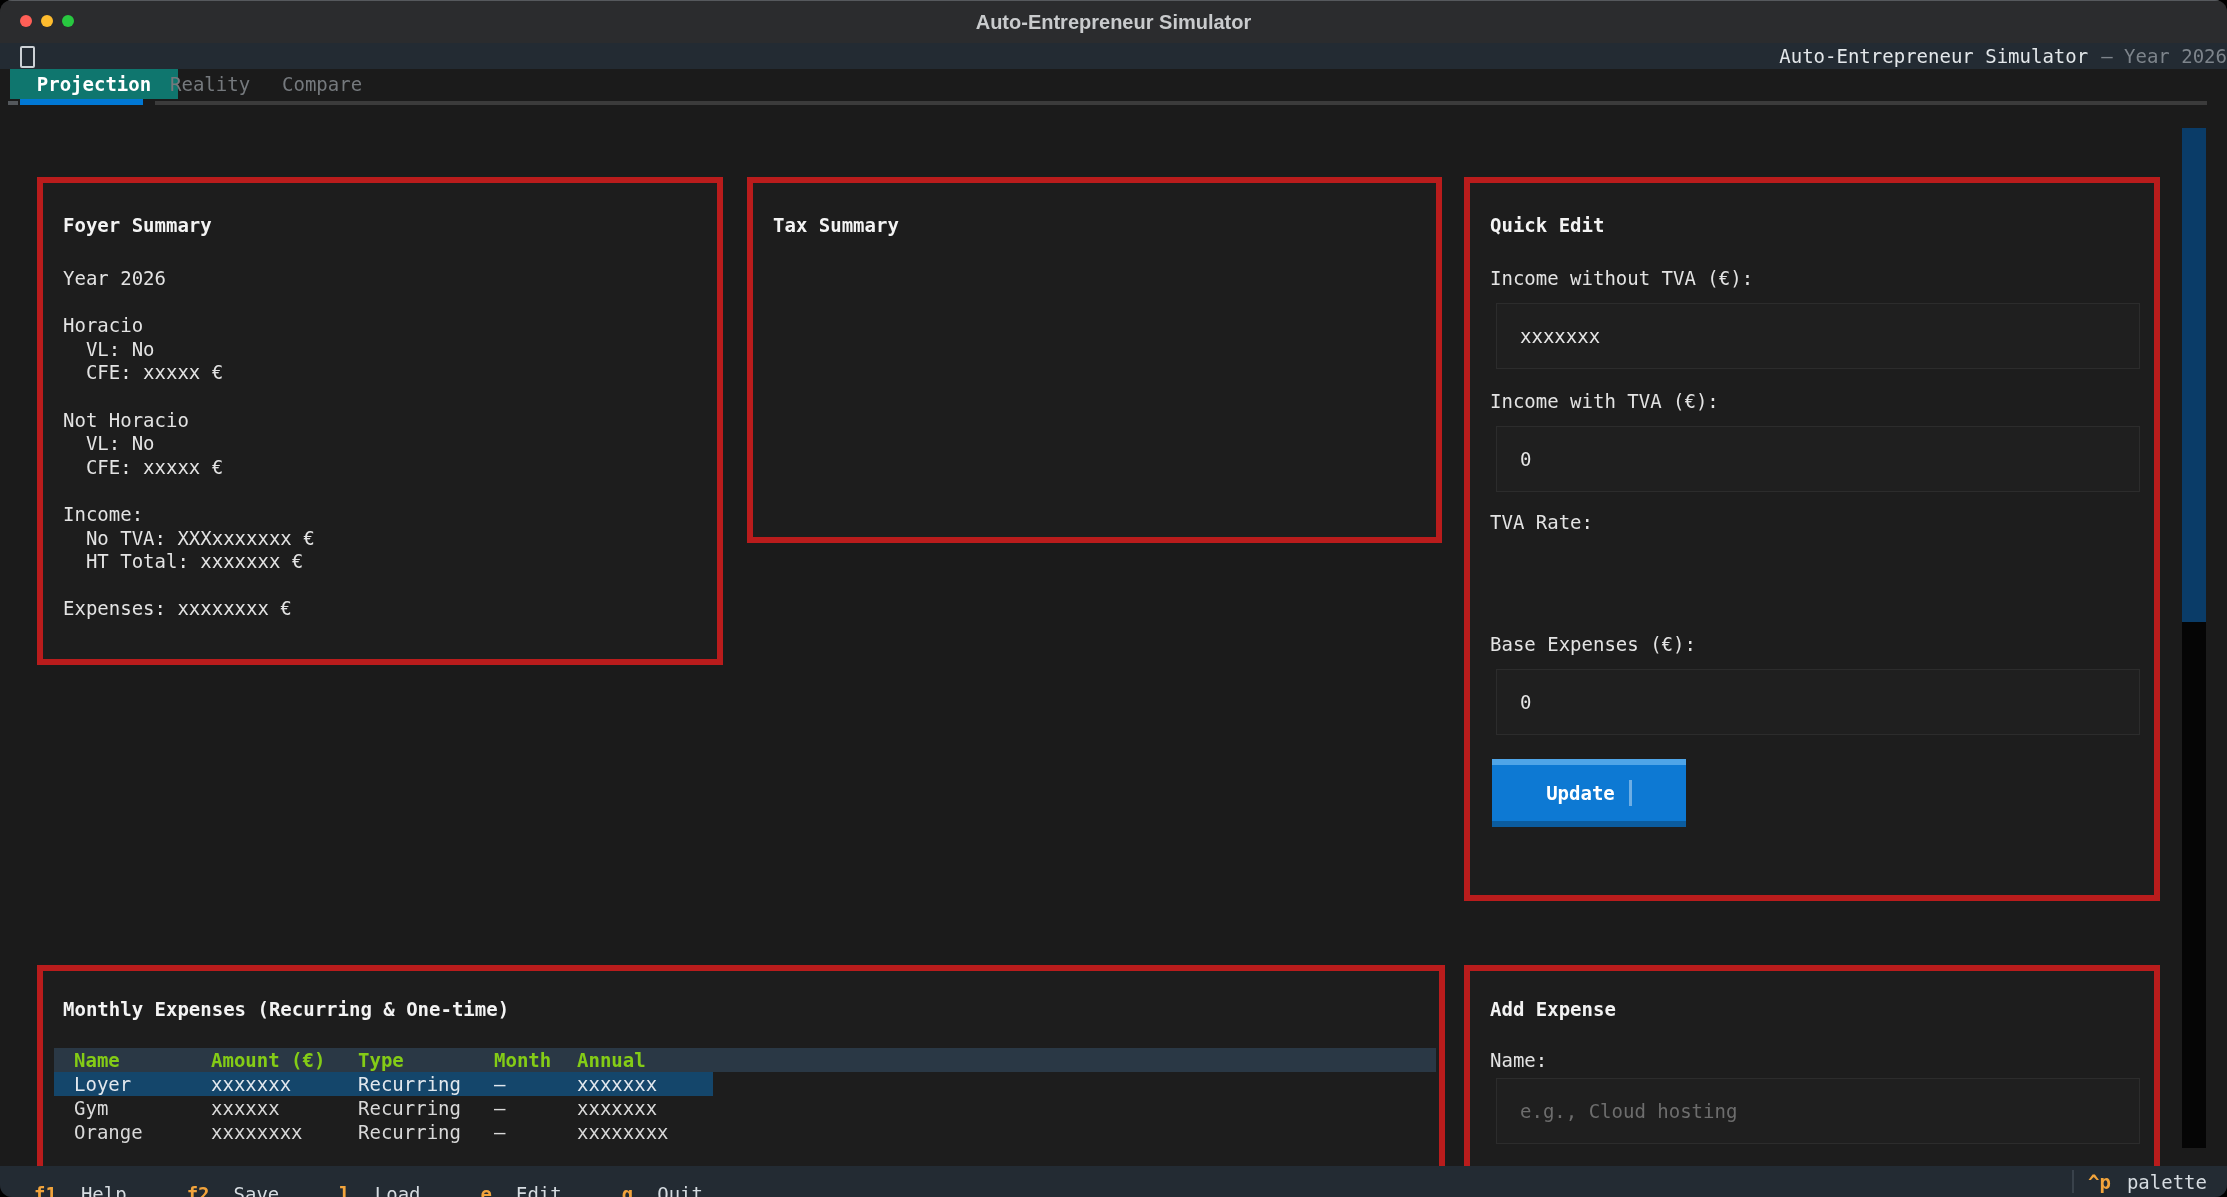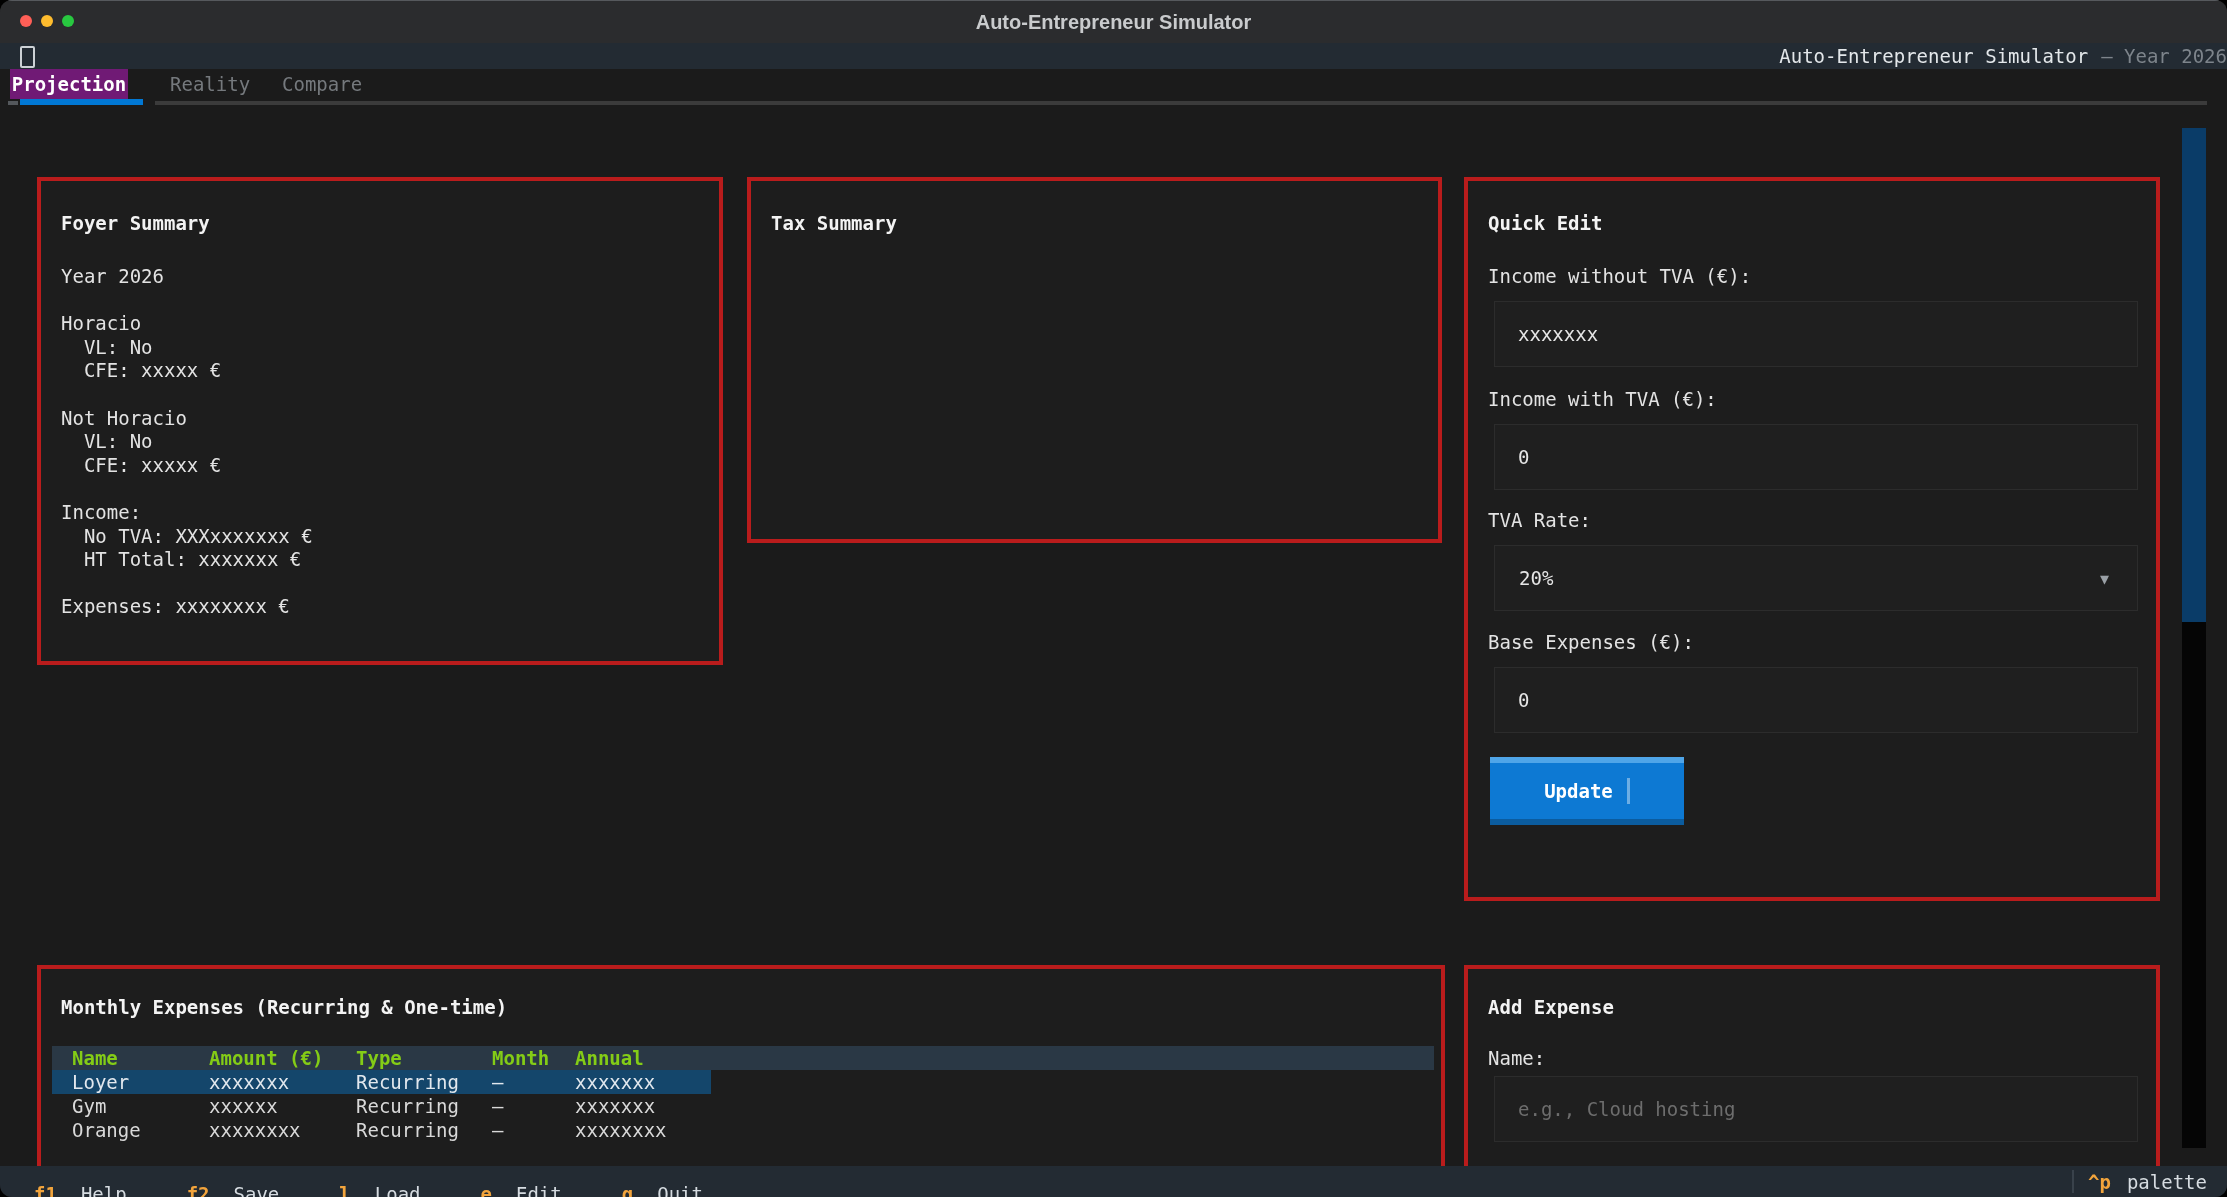--- a/index.html
+++ b/index.html
@@ -25,29 +25,29 @@
   .app-header{position:absolute;top:43px;left:0;width:100%;height:26px;background:#232b33;z-index:9;}
   .term-icon{position:absolute;left:20px;top:3px;width:11px;height:18px;
     border:2px solid #ccd1d5;border-radius:2px;}
   .app-header-title{position:absolute;left:0;top:0;width:100%;height:26px;line-height:27px;
     text-align:right;font-size:19px;color:#e3e7ea;}
   .app-header-title .sub{color:#7d848b;margin-left:13px;}
 
   
   .tabs{position:absolute;top:69px;left:0;width:100%;height:30px;}
   .tab{position:absolute;top:0;height:30px;line-height:31px;font-size:19px;color:#75797d;cursor:default;}
-  .tab.active{left:10px;width:118px;background:#701a75;color:#ffffff;font-weight:bold;text-align:center;}
+  .tab.active{left:10px;width:168px;background:#0f766e;color:#ffffff;font-weight:bold;text-align:center;}
   .tab.t1{left:170px;}
   .tab.t2{left:282px;}
   .u-dash{position:absolute;left:8px;top:101px;width:10px;height:4px;background:#54585c;}
   .u-blue{position:absolute;left:20px;top:99px;width:123px;height:6px;background:#0178d4;}
   .u-line{position:absolute;left:155px;top:101px;width:2052px;height:4px;background:#3b3b3b;}
 
   
-  .panel{position:absolute;border:4px solid #b91c1c;background:#1d1d1d;box-sizing:border-box;}
+  .panel{position:absolute;border:6px solid #b91c1c;background:#1d1d1d;box-sizing:border-box;}
   .p-foyer{left:37px;top:177px;width:686px;height:488px;}
   .p-tax{left:747px;top:177px;width:695px;height:366px;}
   .p-quick{left:1464px;top:177px;width:696px;height:724px;}
   .p-monthly{left:37px;top:965px;width:1408px;height:218px;}
   .p-add{left:1464px;top:965px;width:696px;height:218px;}
   .panel-title{position:absolute;left:20px;top:31px;font-size:19px;font-weight:bold;color:#f3f3f3;white-space:nowrap;}
   .p-monthly .panel-title,.p-add .panel-title{top:27px;}
   .panel-body{position:absolute;left:20px;top:84px;margin:0;font-family:inherit;
     font-size:19px;line-height:23.6px;color:#e3e3e3;}
 
@@ -146,24 +146,20 @@
     <div class="q-box" style="top:120px">
       <input class="q-input" readonly="" value="xxxxxxx" style="">
     </div>
 
     <div class="q-label" style="top:207px">Income with TVA (€):</div>
     <div class="q-box" style="top:243px">
       <input class="q-input" readonly="" value="0" style="">
     </div>
 
     <div class="q-label" style="top:328px">TVA Rate:</div>
-    <div class="q-box q-select" style="top:364px">
-      <span>20%</span>
-      <span class="q-arrow">▼</span>
-    </div>
 
     <div class="q-label" style="top:450px">Base Expenses (€):</div>
     <div class="q-box" style="top:486px">
       <input class="q-input" readonly="" value="0" style="">
     </div>
 
     <button class="update-btn">
       <span>Update</span>
       <span class="btn-cursor"></span>
     </button>

